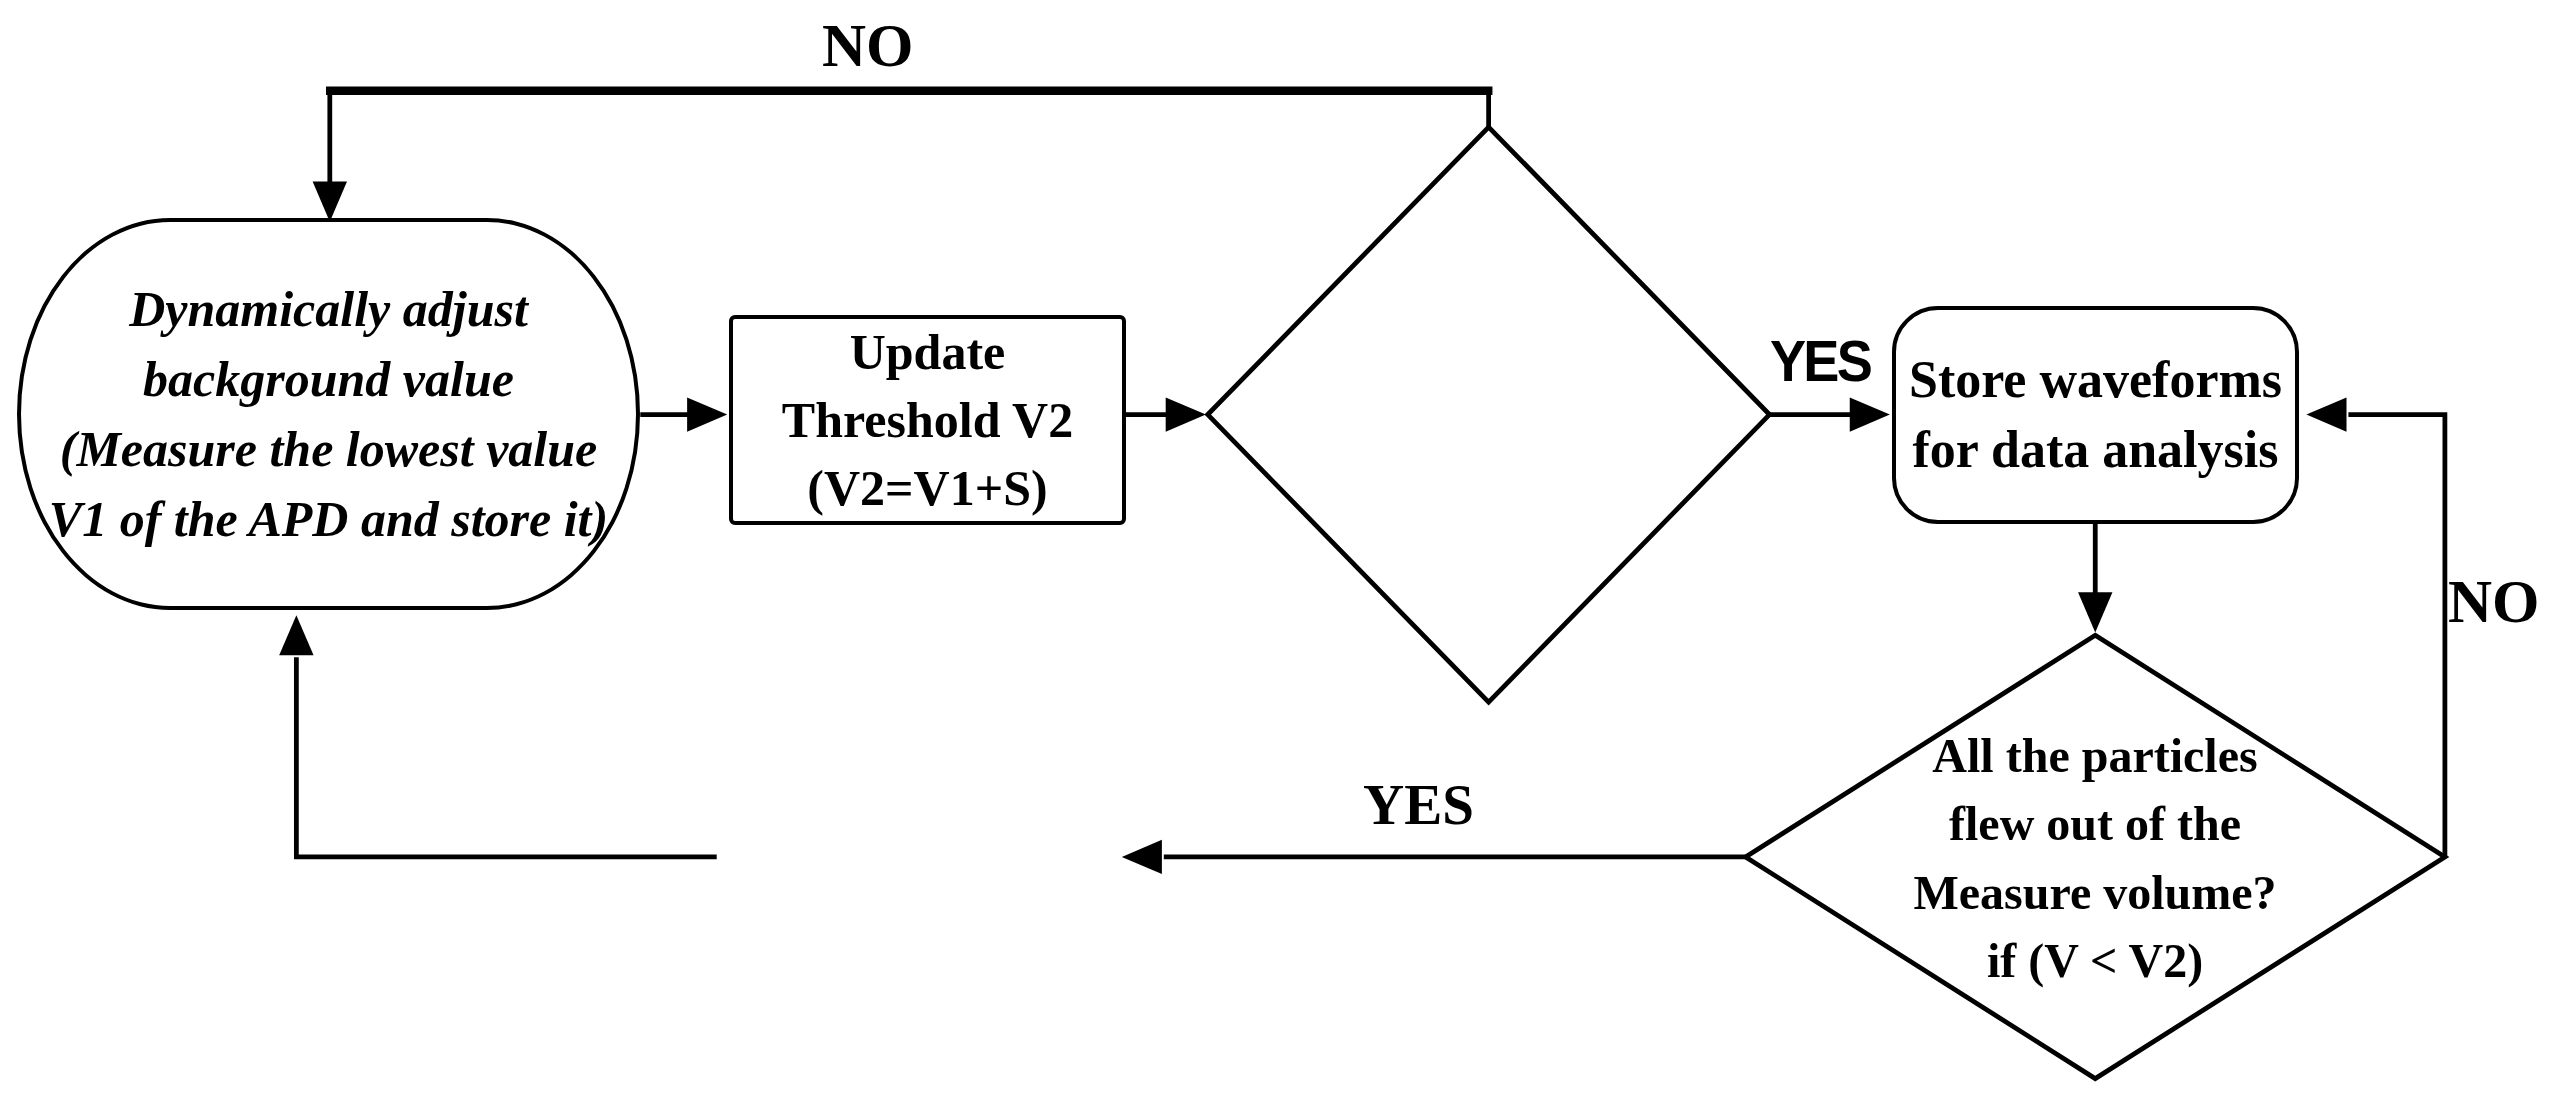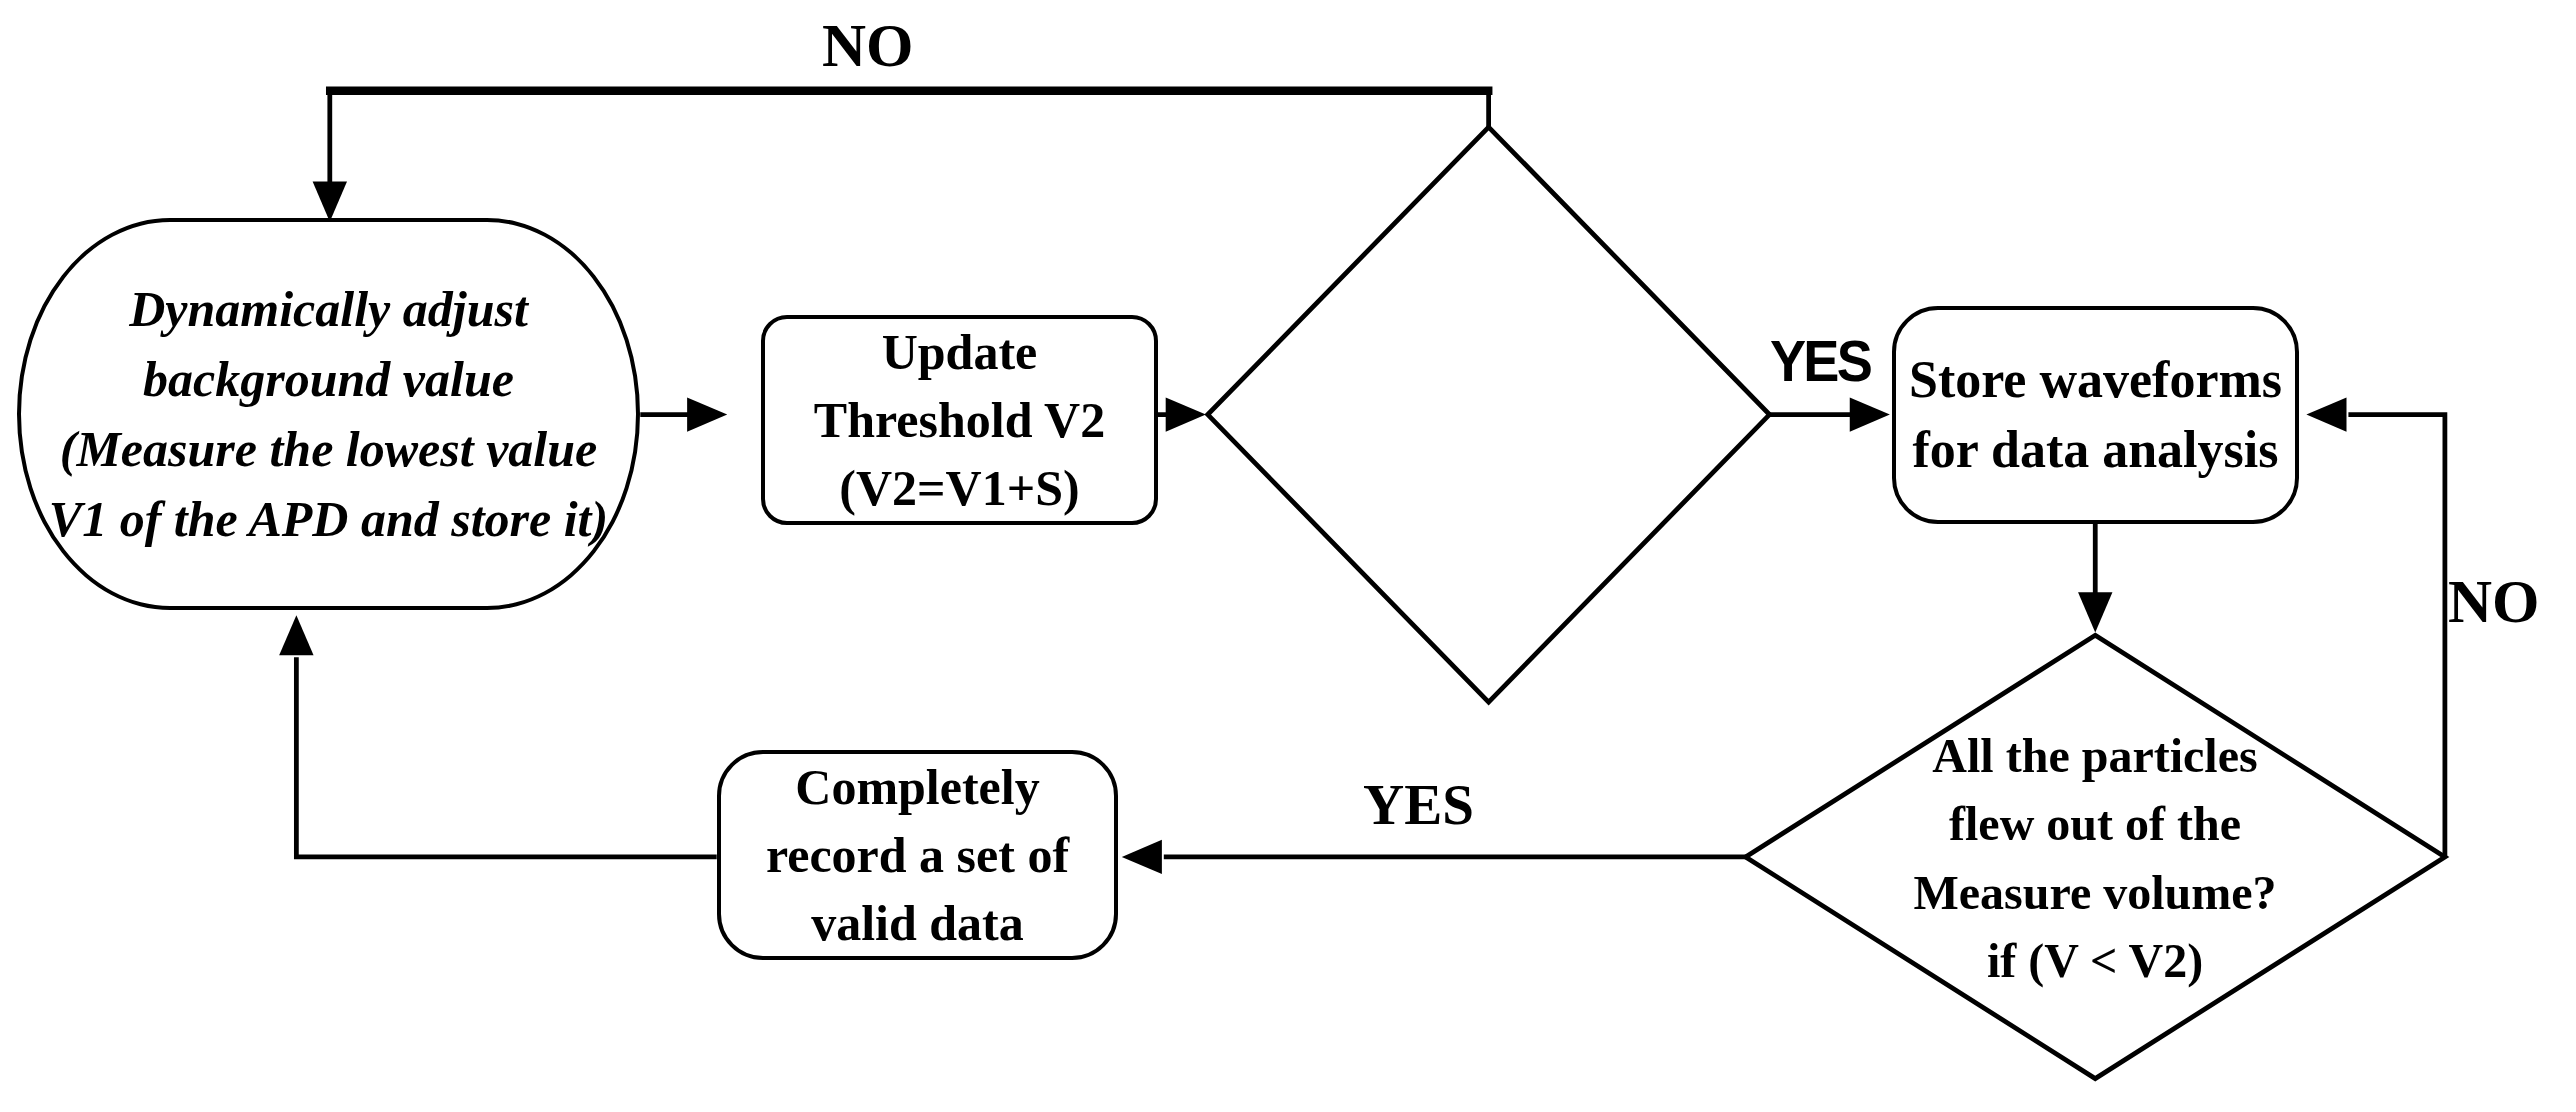--- a/index.html
+++ b/index.html
@@ -42,24 +42,23 @@
     left: 17px;  top: 218px;
     width: 623px; height: 392px;
     border-radius: 153px / 196px;
     font-size: 50px;
     line-height: 1.40;
     font-style: italic;
   }
   .update-box {
     left: 729px; top: 315px;
     width: 397px; height: 210px;
-    border-radius: 26px;
+    border-radius: 6px;
     font-size: 50px;
     line-height: 1.36;
-    margin-left: 32px;
   }
   .store-box {
     left: 1892px; top: 306px;
     width: 407px; height: 218px;
     border-radius: 46px;
     font-size: 52px;
     line-height: 1.34;
   }
   .record-box {
     left: 717px; top: 750px;
@@ -164,25 +163,20 @@
     <div class="txt">Update
 Threshold V2
 (V2=V1+S)</div>
   </div>
 
   <div class="node shape store-box">
     <div class="txt">Store waveforms
 for data analysis</div>
   </div>
 
-  <div class="node shape record-box">
-    <div class="txt">Completely
-record a set of
-valid data</div>
-  </div>
 
 
   <div class="node diamond2-text">
     <div class="txt">All the particles
 flew out of the
 Measure volume?
 if (V &lt; V2)</div>
   </div>
 
   <div class="edge-label lbl-no-top">NO</div>

